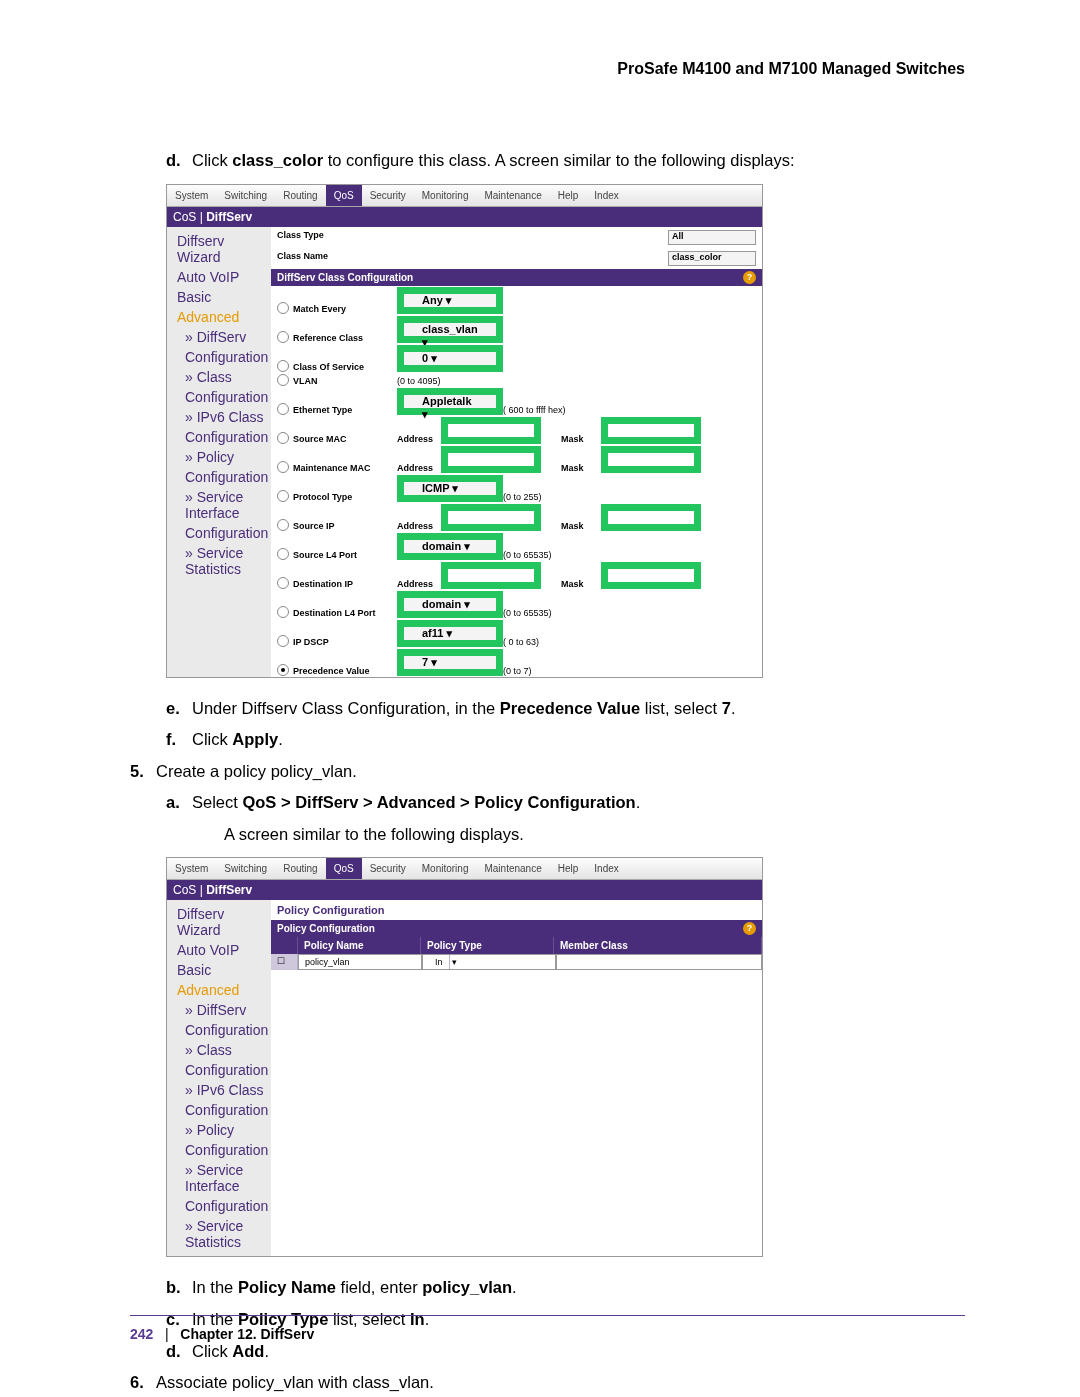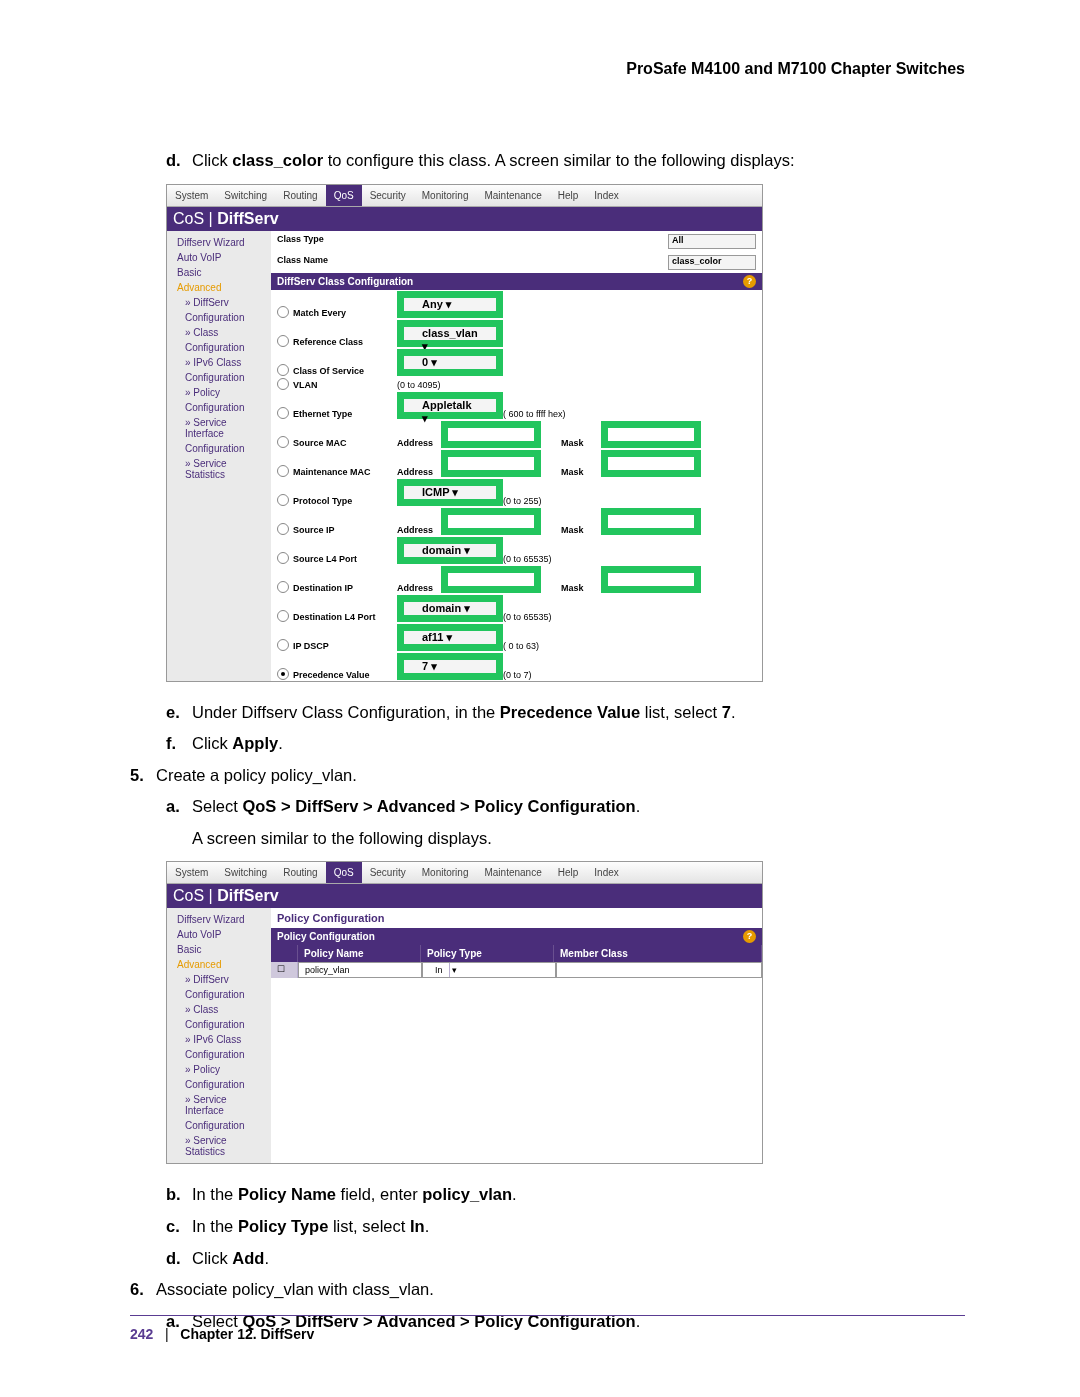--- a/index.html
+++ b/index.html
@@ -2,30 +2,30 @@
 <html><head>
 <meta charset="utf-8">
 <style>
 body{margin:0;font-family:Arial,Helvetica,sans-serif;font-size:14px;background:#fff;color:#000}
 .page{width:1080px;height:1397px;margin:0 auto;position:relative;box-sizing:border-box;padding:60px 115px 0 130px}
 .header-title{text-align:right;font-weight:bold;font-size:16px;margin-bottom:70px}
 .step{display:flex;margin-bottom:6px;line-height:1.55;font-size:16.5px}
 .step-num{width:26px;flex-shrink:0;font-weight:bold}
 .step-body{flex:1}
 .sub{margin-left:36px}
-.sub2{margin-left:62px}
+.sub2{margin-left:94px}
 .bold{font-weight:bold}
 .shot{border:1px solid #999;margin:10px 0 18px 36px;width:595px;font-family:Verdana,Tahoma,sans-serif;font-size:10px;background:#be185d}
 .tabs{display:flex;background:linear-gradient(#fdfdfd,#e4e4e4);border-bottom:1px solid #aaa}
 .tabs span{padding:5px 8px;color:#444;font-size:10px}
 .tabs span.act{background:#4a2d7a;color:#fff}
-.crumb{background:#4a2d7a;color:#fff;padding:3px 6px;font-size:16px}
+.crumb{background:#4a2d7a;color:#fff;padding:3px 6px;font-size:12px}
 .crumb b{color:#fff}
 .body2{display:flex}
-.side{width:104px;background:#eaeaea;padding:4px 0;font-size:10px}
+.side{width:104px;background:#eaeaea;padding:4px 0;font-size:14px}
 .side div{padding:2px 4px 2px 10px;color:#4a2d7a}
 .side .hl{color:#e69b00}
 .side .ind{padding-left:18px;color:#4a2d7a}
 .main{flex:1;background:#fff}
 .sec-title{color:#4a2d7a;font-weight:bold;font-size:11px;padding:4px 6px}
 .sec-bar{background:#4a2d7a;color:#fff;font-weight:bold;font-size:10px;padding:3px 6px;display:flex;align-items:center;position:relative}
 .sec-bar .qm{position:absolute;right:6px;background:#e69b00;color:#fff;width:13px;height:13px;border-radius:50%;text-align:center;line-height:13px;font-size:9px}
 .cfg-row{display:flex;align-items:flex-end;padding:1px 6px;font-size:9px;color:#000;font-weight:bold}
 .cfg-row .radio{width:10px;height:10px;border:1px solid #888;border-radius:50%;margin-right:4px;display:inline-block;background:#fff}
 .cfg-row .radio.on::after{content:"";display:block;width:4px;height:4px;background:#000;border-radius:50%;margin:3px}
@@ -41,21 +41,21 @@
 .footer{position:absolute;bottom:55px;left:130px;right:115px;border-top:1px solid #5a3c92;padding-top:10px;font-size:14px}
 .footer .pn{color:#5a3c92;font-weight:bold}
 .cls-top{display:flex;padding:3px 6px;font-size:9px;font-weight:bold;color:#000}
 .cls-top .l{width:130px}
 .cls-top .inp2{border:1px solid #999;background:#f4f4f4;width:80px;height:13px;font-size:9px;padding:0 3px}
 </style>
 </head>
 <body>
 
 <div class="page">
-  <div class="header-title">ProSafe M4100 and M7100 Chapter Switches</div>
+  <div class="header-title">ProSafe M4100 and M7100 Managed Switches</div>
 
   <div class="step sub">
     <div class="step-num">d.</div>
     <div class="step-body"><span>Click </span><span class="bold">class_color</span><span> to configure this class. A screen similar to the following displays:</span></div>
   </div>
 
   <div class="shot">
     <div class="tabs">
       <span>System</span>
       <span>Switching</span>

